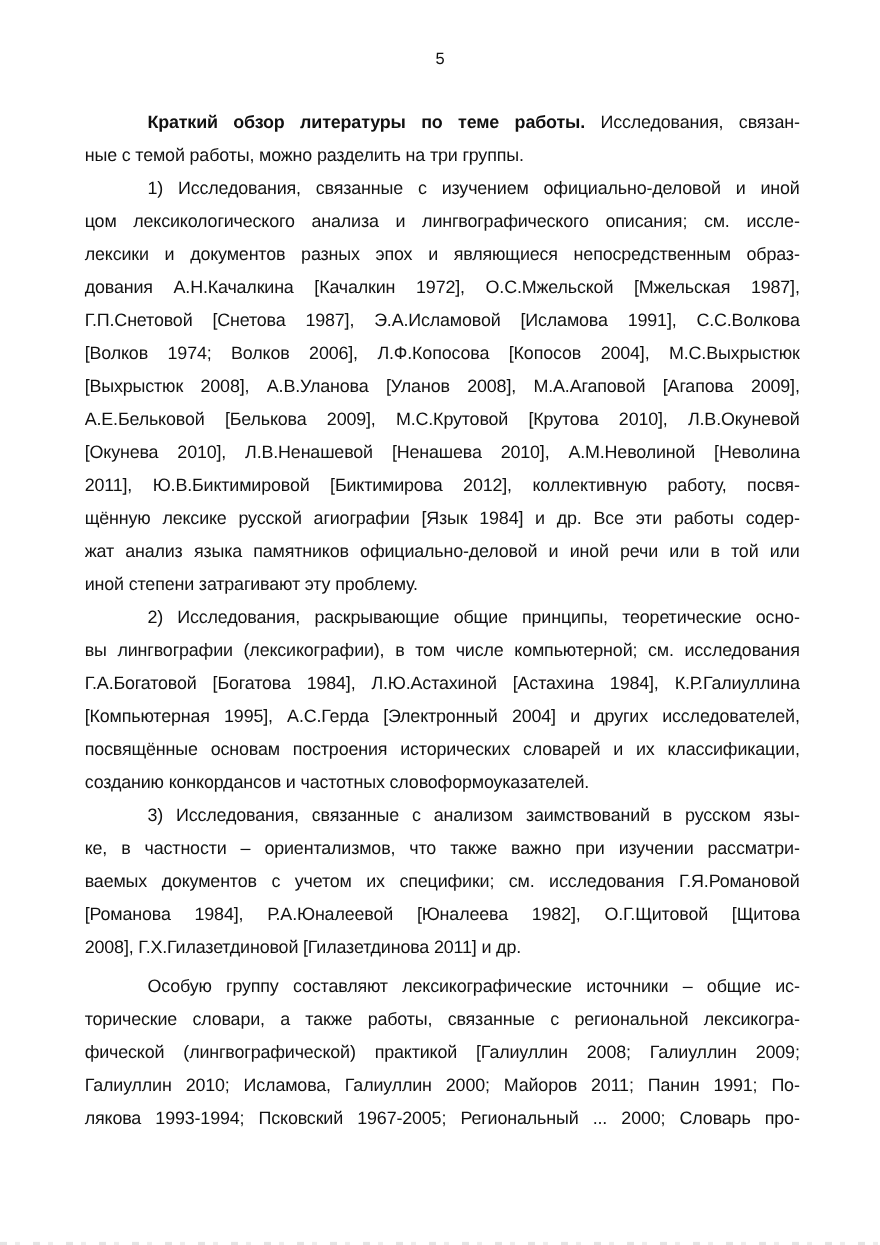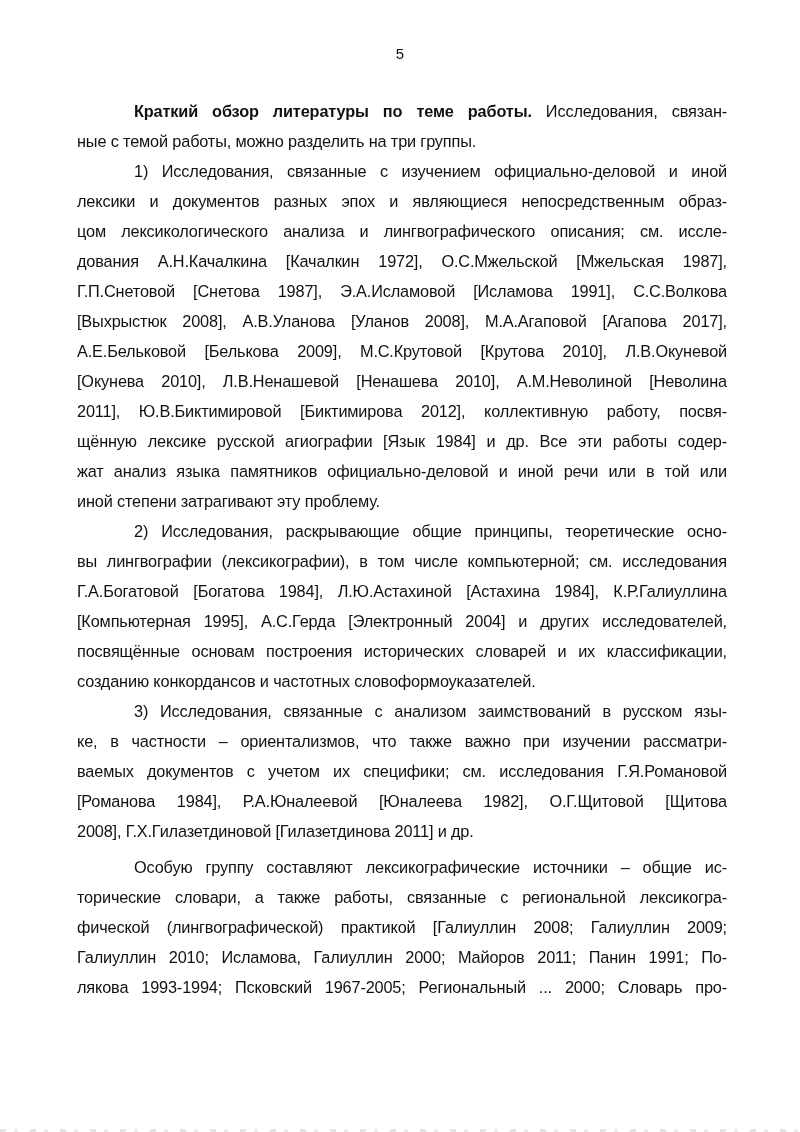--- a/index.html
+++ b/index.html
@@ -81,25 +81,26 @@
 
 <div class="content">
 
   <div class="paragraph">
     <div class="line indent"><span class="inner"><span class="bold">Краткий обзор литературы по теме работы.</span><span> Исследования, связан-</span></span></div>
     <div class="line last"><span class="inner">ные с темой работы, можно разделить на три группы.</span></div>
   </div>
 
   <div class="paragraph">
     <div class="line indent"><span class="inner">1) Исследования, связанные с изучением официально-деловой и иной</span></div>
+    <div class="line"><span class="inner">цом лексикологического анализа и лингвографического описания; см. иссле-</span></div>
     <div class="line"><span class="inner">лексики и документов разных эпох и являющиеся непосредственным образ-</span></div>
-    <div class="line"><span class="inner">цом лексикологического анализа и лингвографического описания; см. иссле-</span></div>
     <div class="line"><span class="inner">дования А.Н.Качалкина [Качалкин 1972], О.С.Мжельской [Мжельская 1987],</span></div>
     <div class="line"><span class="inner">Г.П.Снетовой [Снетова 1987], Э.А.Исламовой [Исламова 1991], С.С.Волкова</span></div>
-    <div class="line"><span class="inner">[Выхрыстюк 2008], А.В.Уланова [Уланов 2008], М.А.Агаповой [Агапова 2017],</span></div>
+    <div class="line"><span class="inner">[Волков 1974; Волков 2006], Л.Ф.Копосова [Копосов 2004], М.С.Выхрыстюк</span></div>
+    <div class="line"><span class="inner">[Выхрыстюк 2008], А.В.Уланова [Уланов 2008], М.А.Агаповой [Агапова 2009],</span></div>
     <div class="line"><span class="inner">А.Е.Бельковой [Белькова 2009], М.С.Крутовой [Крутова 2010], Л.В.Окуневой</span></div>
     <div class="line"><span class="inner">[Окунева 2010], Л.В.Ненашевой [Ненашева 2010], А.М.Неволиной [Неволина</span></div>
     <div class="line"><span class="inner">2011], Ю.В.Биктимировой [Биктимирова 2012], коллективную работу, посвя-</span></div>
     <div class="line"><span class="inner">щённую лексике русской агиографии [Язык 1984] и др. Все эти работы содер-</span></div>
     <div class="line"><span class="inner">жат анализ языка памятников официально-деловой и иной речи или в той или</span></div>
     <div class="line last"><span class="inner">иной степени затрагивают эту проблему.</span></div>
   </div>
 
   <div class="paragraph">
     <div class="line indent"><span class="inner">2) Исследования, раскрывающие общие принципы, теоретические осно-</span></div>

